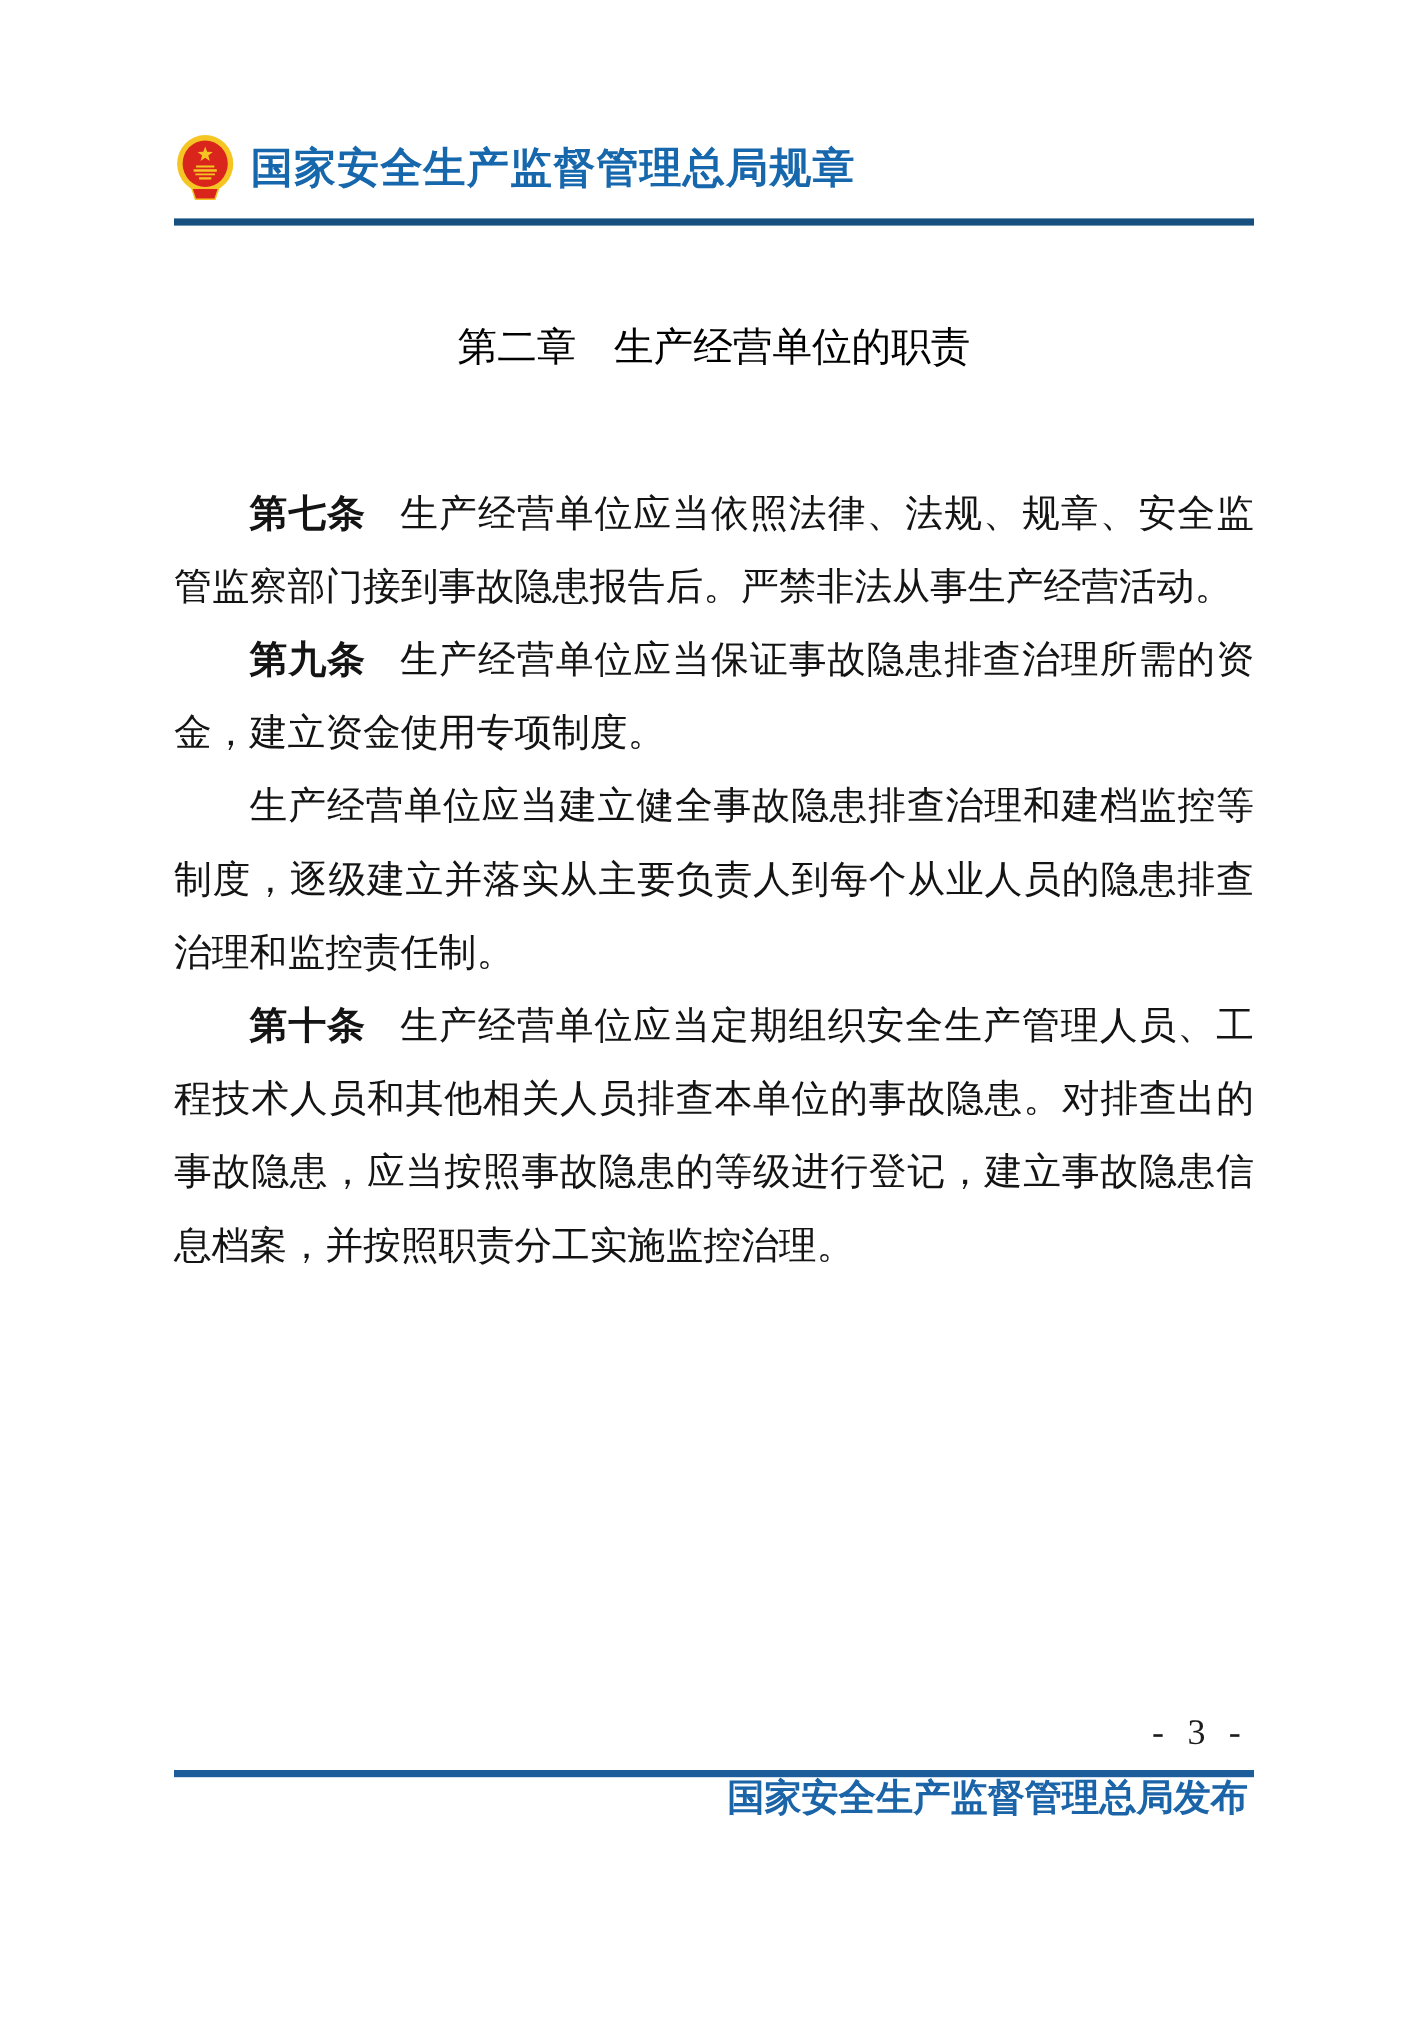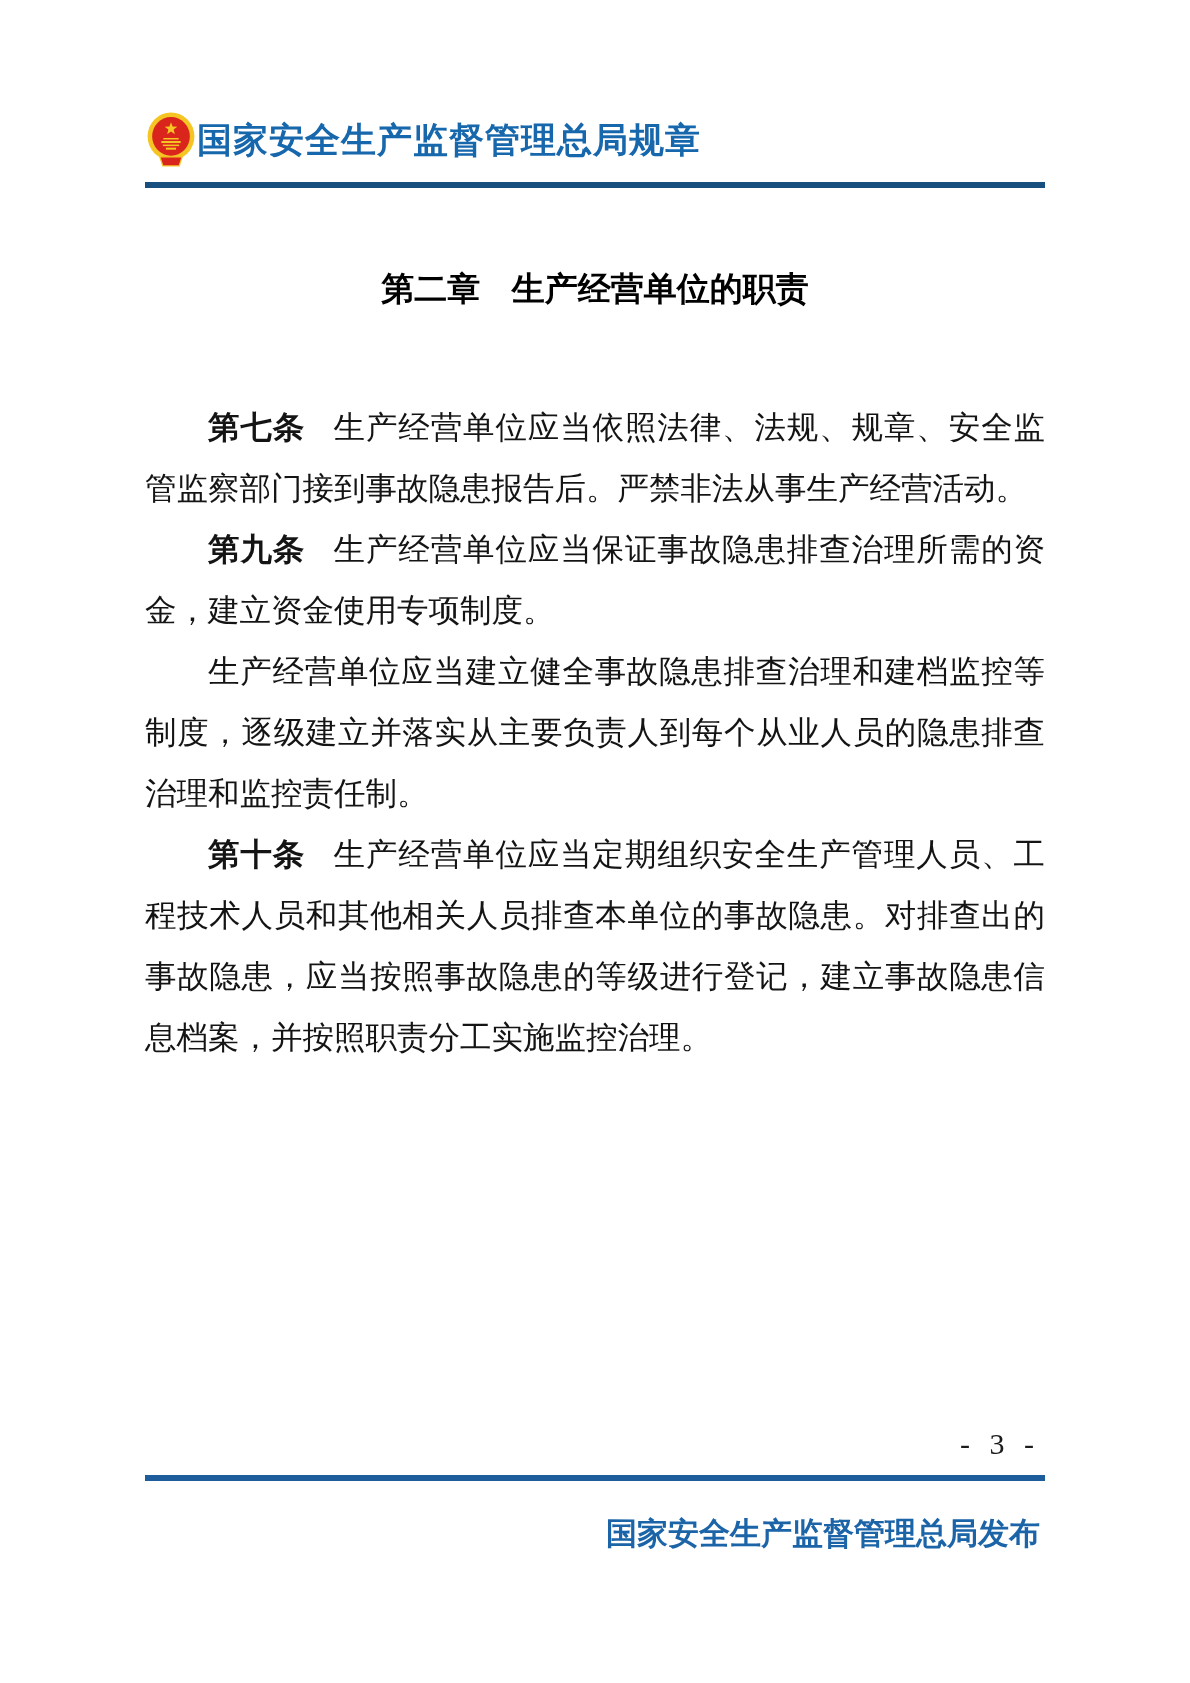--- a/index.html
+++ b/index.html
@@ -13,20 +13,21 @@
   }
   .content {
     position: relative;
     margin: 0 145px;
     width: 900px;
   }
   
   .doc-header {
     display: flex;
     align-items: center;
+    gap: 12px;
     padding-top: 112px;
   }
   .emblem { display: inline-flex; width: 52px; height: 56px; flex: 0 0 auto; }
   .emblem svg { width: 100%; height: 100%; }
   .doc-header-title {
     font-family: "Liberation Sans", "DejaVu Sans", sans-serif;
     font-weight: bold;
     font-size: 35px;
     letter-spacing: 1px;
     color: #1767ac;
@@ -50,21 +51,21 @@
   }
   .para.first { margin-top: 8px; }
   .article-label {
     font-family: "Liberation Sans", "DejaVu Sans", sans-serif;
     font-weight: bold;
     margin-right: 0.9em;
     margin-top: 40px;
   }
   .chapter {
     font-family: "Liberation Sans", "DejaVu Sans", sans-serif;
-    font-weight: bold;
+    font-weight: normal;
     font-size: 33px;
     color: #000000;
     text-align: center;
     text-indent: 0;
     line-height: 61px;
     margin: 70px 0 78px 0;
   }
   .chapter .chapter-title { margin-left: 0.95em; }
   
   .page-number {
@@ -80,21 +81,21 @@
   .footer-rule {
     position: absolute;
     top: 1475px;
     left: 145px;
     width: 900px;
     height: 6px;
     background: #1d5d9c;
   }
   .footer-publisher {
     position: absolute;
-    top: 1512px;
+    top: 1476px;
     right: 150px;
     font-family: "Liberation Sans", "DejaVu Sans", sans-serif;
     font-weight: bold;
     font-size: 31px;
     line-height: 44px;
     color: #1b64a8;
     white-space: nowrap;
   }
 </style>
 </head>

